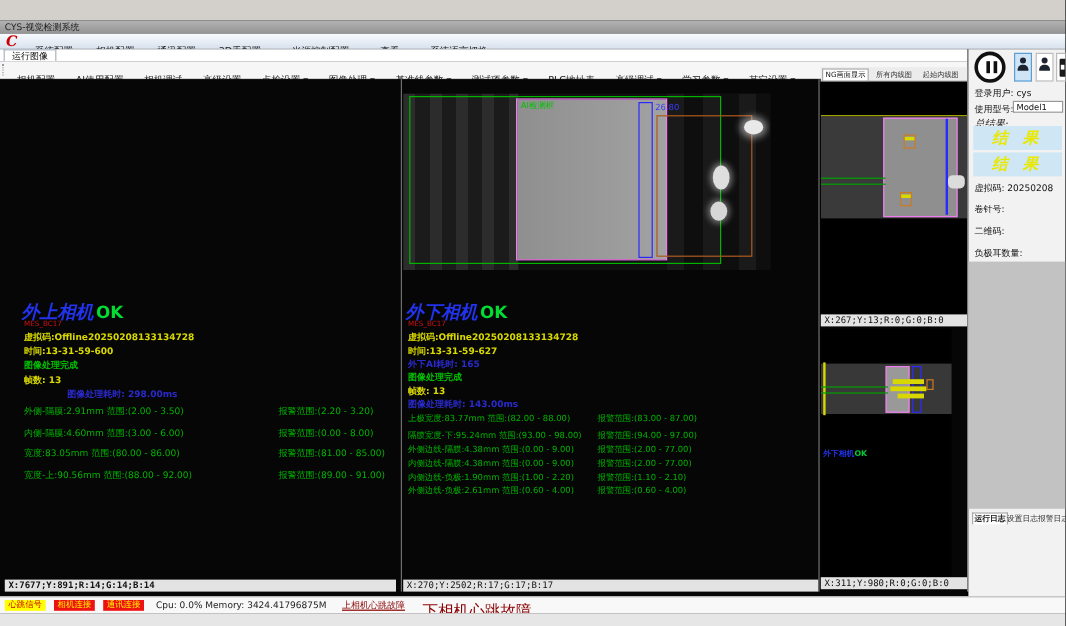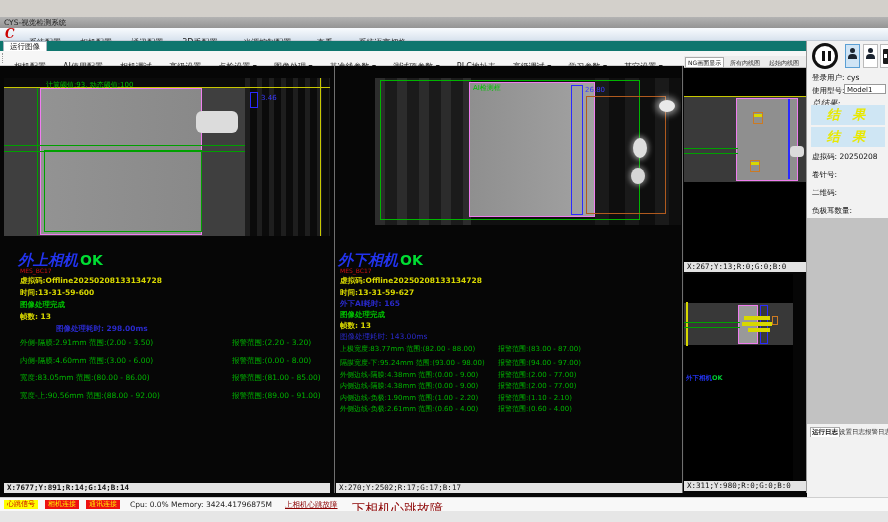--- a/index.html
+++ b/index.html
@@ -44,21 +44,21 @@
       <span class="menu-item">系统配置</span>
       <span class="menu-item">相机配置</span>
       <span class="menu-item">通讯配置</span>
       <span class="menu-item">3D手配置 ▾</span>
       <span class="menu-item">光源控制配置 ▾</span>
       <span class="menu-item">查看 ▾</span>
       <span class="menu-item">系统语言切换</span>
     </div>
   </div>
 
-  <div class="abs" style="left:0;top:41px;width:806px;height:10px;background:#0f766e;">
+  <div class="abs" style="left:0;top:41px;width:806px;height:10px;background:#ffffff;">
     <span class="abs txt" style="left:3px;top:0;font-size:7.5px;color:#111;background:#fff;border:1px solid #aab4c0;border-bottom:none;padding:0 6px;line-height:9px;">运行图像</span>
   </div>
 
   <div class="abs" style="left:0;top:51px;width:806px;height:15px;background:#f6f6f6;border-bottom:1px solid #cfcfcf;">
     <span class="abs" style="left:2px;top:2px;width:2px;height:10px;border-left:1px dotted #999;"></span>
     <div class="abs" style="left:8px;top:3px;">
       <span class="tool-item">相机配置</span>
       <span class="tool-item">AI使用配置</span>
       <span class="tool-item">相机调试</span>
       <span class="tool-item">高级设置</span>
@@ -68,35 +68,20 @@
       <span class="tool-item">测试项参数 ▾</span>
       <span class="tool-item">PLC地址表</span>
       <span class="tool-item">高级调试 ▾</span>
       <span class="tool-item">学习参数 ▾</span>
       <span class="tool-item">其它设置 ▾</span>
     </div>
   </div>
 
   <div class="abs" style="left:0;top:66px;width:806px;height:431px;background:#060606;"></div>
 
-  <div class="abs" style="left:4px;top:78px;width:326px;height:158px;background:#0a0a0a;overflow:hidden;">
-    <div class="abs" style="left:0;top:10px;width:241px;height:148px;background:#3f3f3f;"></div>
-    <div class="abs" style="left:241px;top:0;width:85px;height:158px;background:repeating-linear-gradient(90deg,#1e1e1e 0 5px,#0b0b0b 5px 12px);"></div>
-    <div class="abs" style="left:36px;top:10px;width:162px;height:147px;background:linear-gradient(90deg,#939393,#898989);border:1px solid #f07df0;"></div>
-    <div class="abs hline" style="left:0;top:9px;width:326px;background:#c8c800;"></div>
-    <div class="abs vline" style="left:316px;top:0;height:158px;background:#c8c800;"></div>
-    <div class="abs vline" style="left:33px;top:10px;height:147px;background:#00a000;"></div>
-    <div class="abs hline" style="left:0;top:67px;width:241px;background:#00a000;"></div>
-    <div class="abs hline" style="left:0;top:73px;width:241px;background:#00a000;"></div>
-    <div class="abs" style="left:40px;top:72px;width:158px;height:82px;border:1px solid #00a000;"></div>
-    <div class="abs" style="left:192px;top:33px;width:42px;height:22px;background:#dcdcdc;border-radius:6px;"></div>
-    <span class="abs txt grn" style="left:42px;top:2px;font-size:7px;">计算阈值:93, 动态阈值:100</span>
-    <div class="abs" style="left:246px;top:14px;width:8px;height:16px;border:1px solid #2a2aff;"></div>
-    <span class="abs txt" style="left:257px;top:16px;font-size:7px;color:#3a3aff;">3.46</span>
-  </div>
 
   <div class="abs" style="left:18px;top:250px;width:310px;height:230px;">
     <span class="camtitle">外上相机</span><span class="camok">OK</span>
     <div class="abs txt red" style="left:2px;top:17px;font-size:6px;">MES_BC17</div>
     <div class="abs txt ylw" style="left:2px;top:26px;font-size:7.5px;font-weight:bold;">虚拟码:Offline20250208133134728</div>
     <div class="abs txt ylw" style="left:2px;top:38px;font-size:7.5px;font-weight:bold;">时间:13-31-59-600</div>
     <div class="abs txt grn" style="left:2px;top:50px;font-size:7.5px;font-weight:bold;">图像处理完成</div>
     <div class="abs txt ylw" style="left:2px;top:62px;font-size:7.5px;font-weight:bold;">帧数: 13</div>
     <div class="abs txt blu" style="left:2px;top:74px;font-size:7.5px;font-weight:bold;margin-left:36px;">图像处理耗时: 298.00ms</div>
     <div class="abs mrow" style="left:2px;top:88px;">外侧-隔膜:2.91mm 范围:(2.00 - 3.50)</div>
@@ -104,21 +89,21 @@
     <div class="abs mrow" style="left:2px;top:106px;">内侧-隔膜:4.60mm 范围:(3.00 - 6.00)</div>
     <div class="abs mrow" style="left:214px;top:106px;">报警范围:(0.00 - 8.00)</div>
     <div class="abs mrow" style="left:2px;top:123px;">宽度:83.05mm 范围:(80.00 - 86.00)</div>
     <div class="abs mrow" style="left:214px;top:123px;">报警范围:(81.00 - 85.00)</div>
     <div class="abs mrow" style="left:2px;top:141px;">宽度-上:90.56mm 范围:(88.00 - 92.00)</div>
     <div class="abs mrow" style="left:214px;top:141px;">报警范围:(89.00 - 91.00)</div>
   </div>
 
   <div class="abs coordbar" style="left:4px;top:483px;width:326px;height:10px;font-weight:bold;">X:7677;Y:891;R:14;G:14;B:14</div>
 
-  <div class="abs" style="left:336px;top:78px;width:306px;height:147px;background:#101010;overflow:hidden;margin-left:39px;">
+  <div class="abs" style="left:336px;top:78px;width:306px;height:147px;background:#101010;overflow:hidden;">
     <div class="abs" style="left:0;top:0;width:96px;height:147px;background:repeating-linear-gradient(90deg,#2c2c2c 0 10px,#1b1b1b 10px 22px);"></div>
     <div class="abs" style="left:220px;top:0;width:126px;height:147px;background:repeating-linear-gradient(90deg,#1a1a1a 0 14px,#0e0e0e 14px 30px);"></div>
     <div class="abs" style="left:94px;top:4px;width:126px;height:135px;background:linear-gradient(90deg,#8f8f8f,#a2a2a2);border:1px solid #f07df0;"></div>
     <div class="abs" style="left:5px;top:2px;width:260px;height:140px;border:1px solid #00b400;"></div>
     <span class="abs txt grn" style="left:98px;top:5px;font-size:7px;">AI检测框</span>
     <div class="abs" style="left:196px;top:7px;width:12px;height:130px;border:1px solid #2a2aff;"></div>
     <span class="abs txt" style="left:210px;top:8px;font-size:7px;color:#3a3aff;">26.80</span>
     <div class="abs" style="left:211px;top:18px;width:80px;height:118px;border:1px solid #b05a1e;"></div>
     <div class="abs" style="left:284px;top:22px;width:16px;height:12px;background:#e9e9e9;border-radius:50%;box-shadow:0 0 6px 3px rgba(255,255,255,.5);"></div>
     <div class="abs" style="left:258px;top:60px;width:14px;height:20px;background:#dedede;border-radius:50%;box-shadow:0 0 5px 2px rgba(255,255,255,.45);"></div>
@@ -126,21 +111,21 @@
   </div>
 
   <div class="abs" style="left:338px;top:250px;width:340px;height:230px;">
     <span class="camtitle">外下相机</span><span class="camok">OK</span>
     <div class="abs txt red" style="left:2px;top:17px;font-size:6px;">MES_BC17</div>
     <div class="abs txt ylw" style="left:2px;top:26px;font-size:7.5px;font-weight:bold;">虚拟码:Offline20250208133134728</div>
     <div class="abs txt ylw" style="left:2px;top:38px;font-size:7.5px;font-weight:bold;">时间:13-31-59-627</div>
     <div class="abs txt blu" style="left:2px;top:49px;font-size:7.5px;font-weight:bold;">外下AI耗时: 165</div>
     <div class="abs txt grn" style="left:2px;top:60px;font-size:7.5px;font-weight:bold;">图像处理完成</div>
     <div class="abs txt ylw" style="left:2px;top:71px;font-size:7.5px;font-weight:bold;">帧数: 13</div>
-    <div class="abs txt blu" style="left:2px;top:82px;font-size:7.5px;font-weight:normal;text-align:center;">图像处理耗时: 143.00ms</div>
+    <div class="abs txt blu" style="left:2px;top:82px;font-size:7.5px;font-weight:bold;text-align:center;">图像处理耗时: 143.00ms</div>
     <div class="abs mrow-s" style="left:2px;top:94px;">上极宽度:83.77mm 范围:(82.00 - 88.00)</div>
     <div class="abs mrow-s" style="left:160px;top:94px;">报警范围:(83.00 - 87.00)</div>
     <div class="abs mrow-s" style="left:2px;top:108px;">隔膜宽度-下:95.24mm 范围:(93.00 - 98.00)</div>
     <div class="abs mrow-s" style="left:160px;top:108px;">报警范围:(94.00 - 97.00)</div>
     <div class="abs mrow-s" style="left:2px;top:120px;">外侧边线-隔膜:4.38mm 范围:(0.00 - 9.00)</div>
     <div class="abs mrow-s" style="left:160px;top:120px;">报警范围:(2.00 - 77.00)</div>
     <div class="abs mrow-s" style="left:2px;top:131px;">内侧边线-隔膜:4.38mm 范围:(0.00 - 9.00)</div>
     <div class="abs mrow-s" style="left:160px;top:131px;">报警范围:(2.00 - 77.00)</div>
     <div class="abs mrow-s" style="left:2px;top:143px;">内侧边线-负极:1.90mm 范围:(1.00 - 2.20)</div>
     <div class="abs mrow-s" style="left:160px;top:143px;">报警范围:(1.10 - 2.10)</div>

